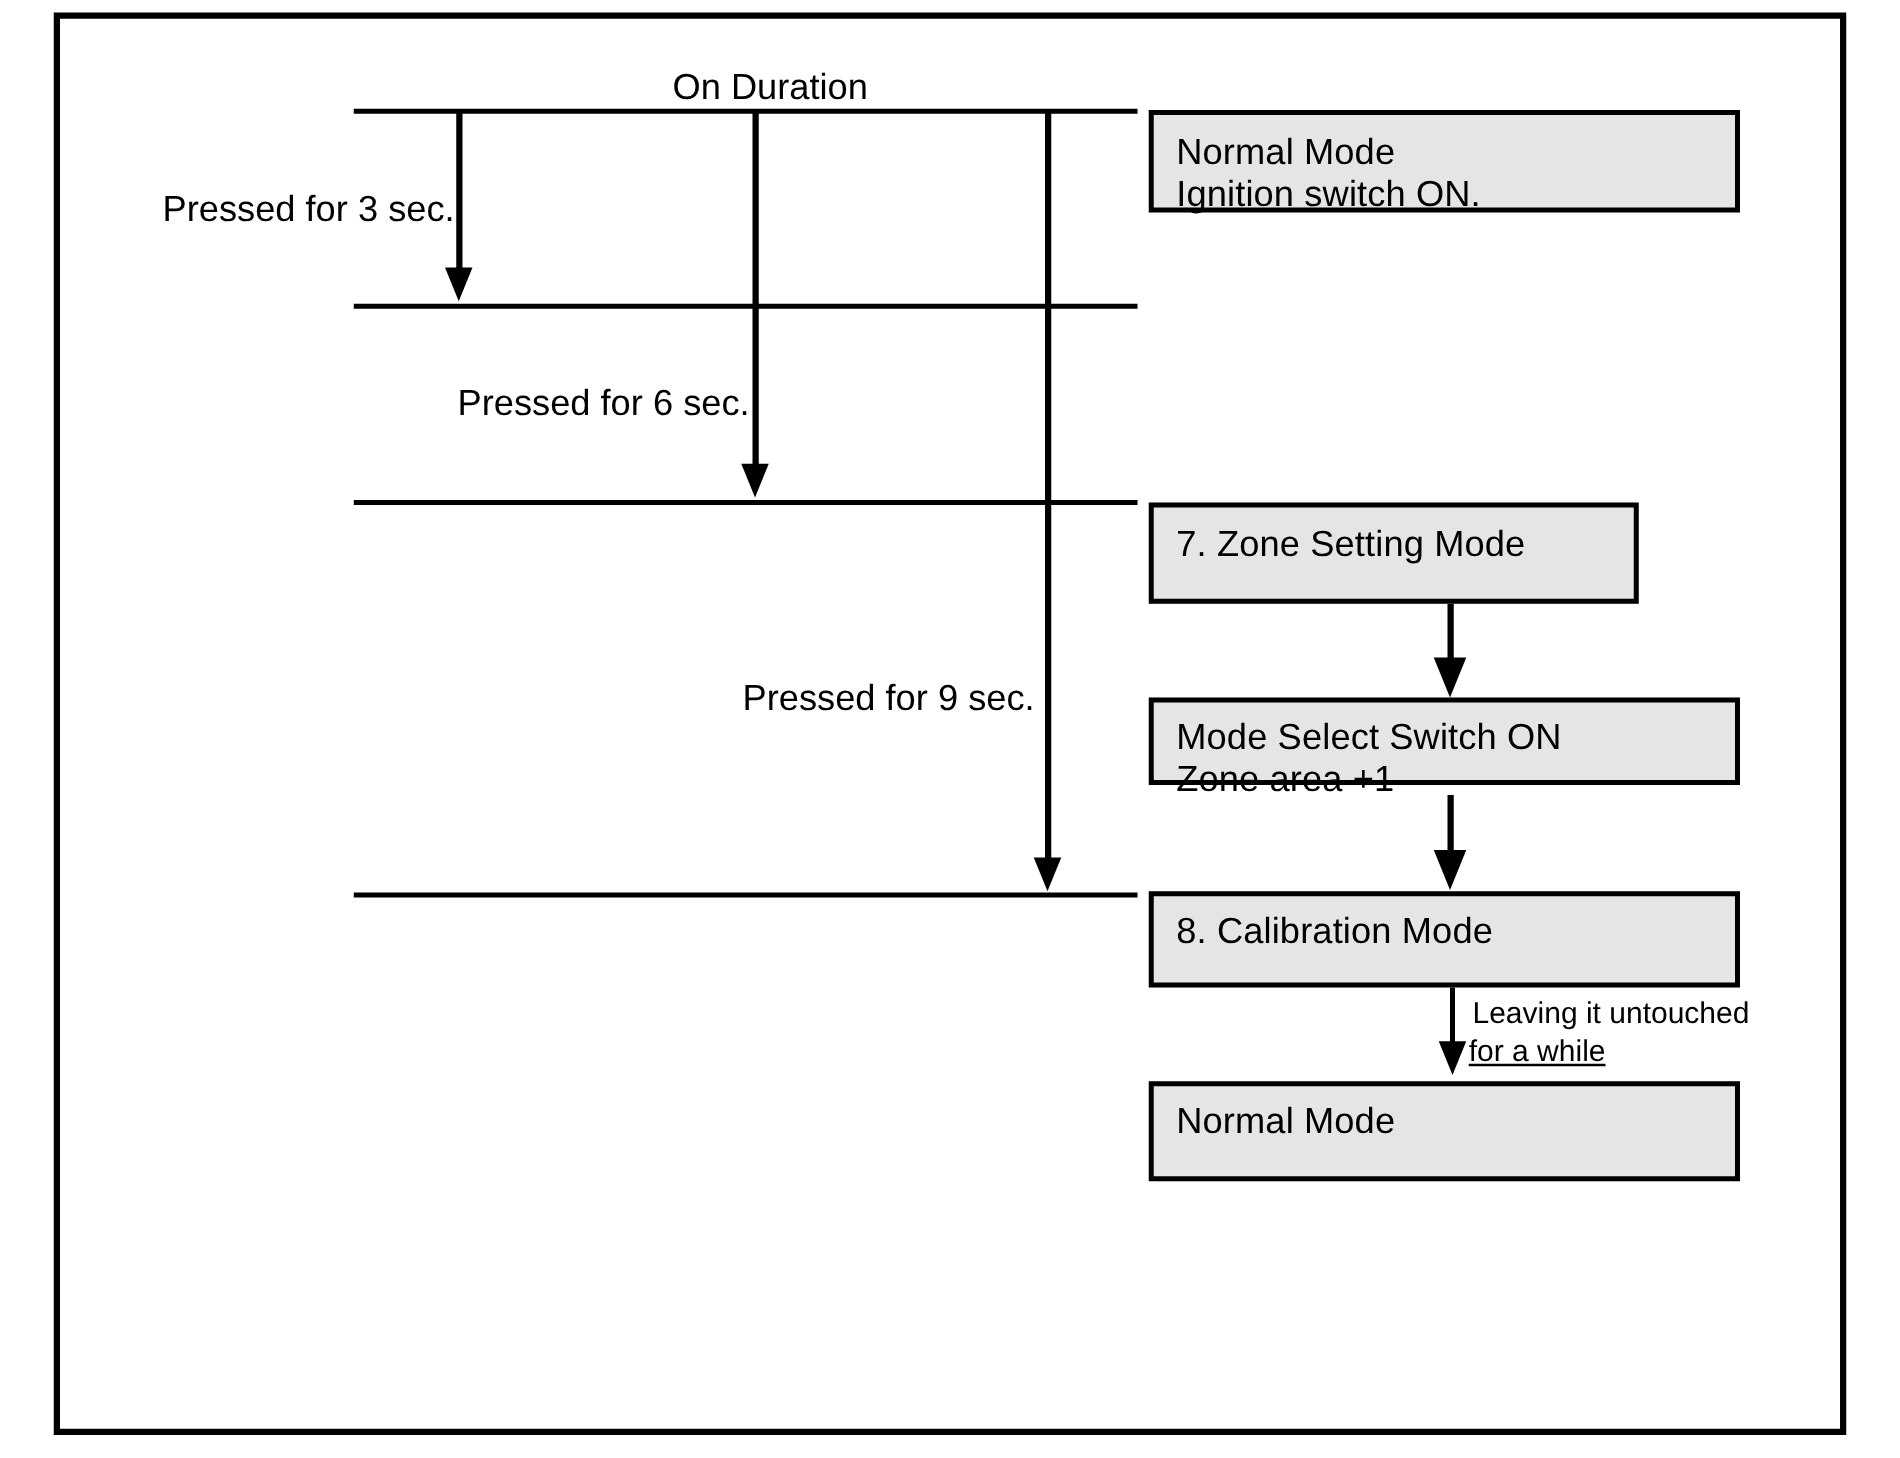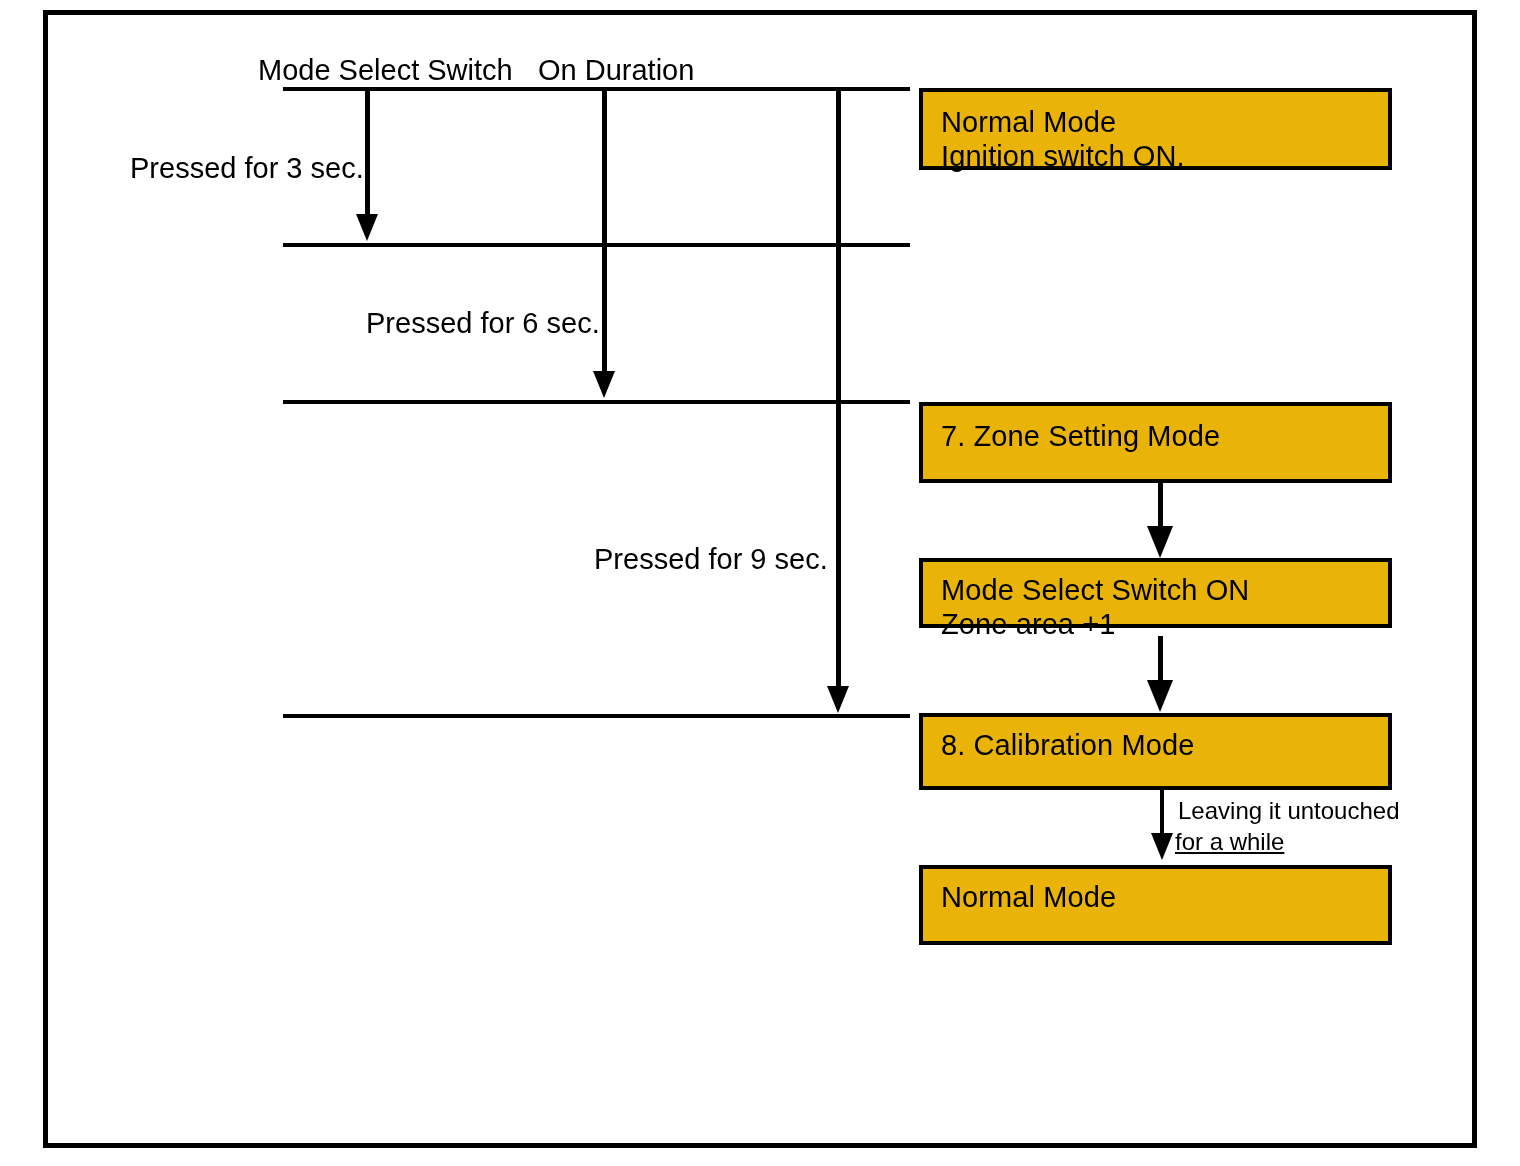--- a/index.html
+++ b/index.html
@@ -11,35 +11,34 @@
          border:5px solid #000;box-sizing:border-box;}
 
   .hline{position:absolute;height:4px;background:#000;}
   .vline{position:absolute;width:5px;background:#000;}
 
   .arrowhead{position:absolute;width:0;height:0;
              border-left:13px solid transparent;border-right:13px solid transparent;
              border-top:32px solid #000;}
   .arrowhead.sm{border-left-width:11px;border-right-width:11px;border-top-width:27px;}
 
-  .box{position:absolute;border:4px solid #000;box-sizing:border-box;background:#eab308;}
+  .box{position:absolute;border:4px solid #000;box-sizing:border-box;background:#e5e5e5;}
   .box .ln{position:absolute;left:18px;white-space:nowrap;
            font-size:29px;line-height:29px;letter-spacing:.1px;}
 
   .lbl{position:absolute;white-space:nowrap;font-size:29px;line-height:29px;}
   .lbl2{position:absolute;white-space:nowrap;font-size:24px;line-height:32px;}
 </style>
 </head>
 <body>
 
 <div id="stage">
 
   <div class="frame"></div>
 
-  <div class="lbl" style="left:258px;top:56px;">Mode Select Switch</div>
 
   <div class="lbl" style="left:538px;top:56px;">On Duration</div>
 
   <div class="hline" style="left:283px;top:87px;width:627px;"></div>
   <div class="hline" style="left:283px;top:243px;width:627px;"></div>
   <div class="hline" style="left:283px;top:400px;width:627px;"></div>
   <div class="hline" style="left:283px;top:714px;width:627px;"></div>
 
   <div class="vline" style="left:365px;top:89px;height:127px;"></div>
   <div class="arrowhead sm" style="left:356px;top:214px;"></div>
@@ -55,21 +54,21 @@
   <div class="lbl" style="left:366px;top:309px;">Pressed for 6 sec.</div>
 
   <div class="lbl" style="left:594px;top:545px;">Pressed for 9 sec.</div>
 
   <div class="box" style="left:919px;top:88px;width:473px;height:82px;">
     <div class="ln" style="top:16px;">Normal Mode</div>
     <div class="ln" style="top:50px;">Ignition switch ON.</div>
   </div>
 
 
-  <div class="box" style="left:919px;top:402px;width:473px;height:81px;">
+  <div class="box" style="left:919px;top:402px;width:392px;height:81px;">
     <div class="ln" style="top:16px;">7. Zone Setting Mode</div>
   </div>
 
   <div class="vline" style="left:1158px;top:483px;height:45px;"></div>
   <div class="arrowhead" style="left:1147px;top:526px;"></div>
 
   <div class="box" style="left:919px;top:558px;width:473px;height:70px;">
     <div class="ln" style="top:14px;">Mode Select Switch ON</div>
     <div class="ln" style="top:48px;text-align:center;">Zone area +1</div>
   </div>

